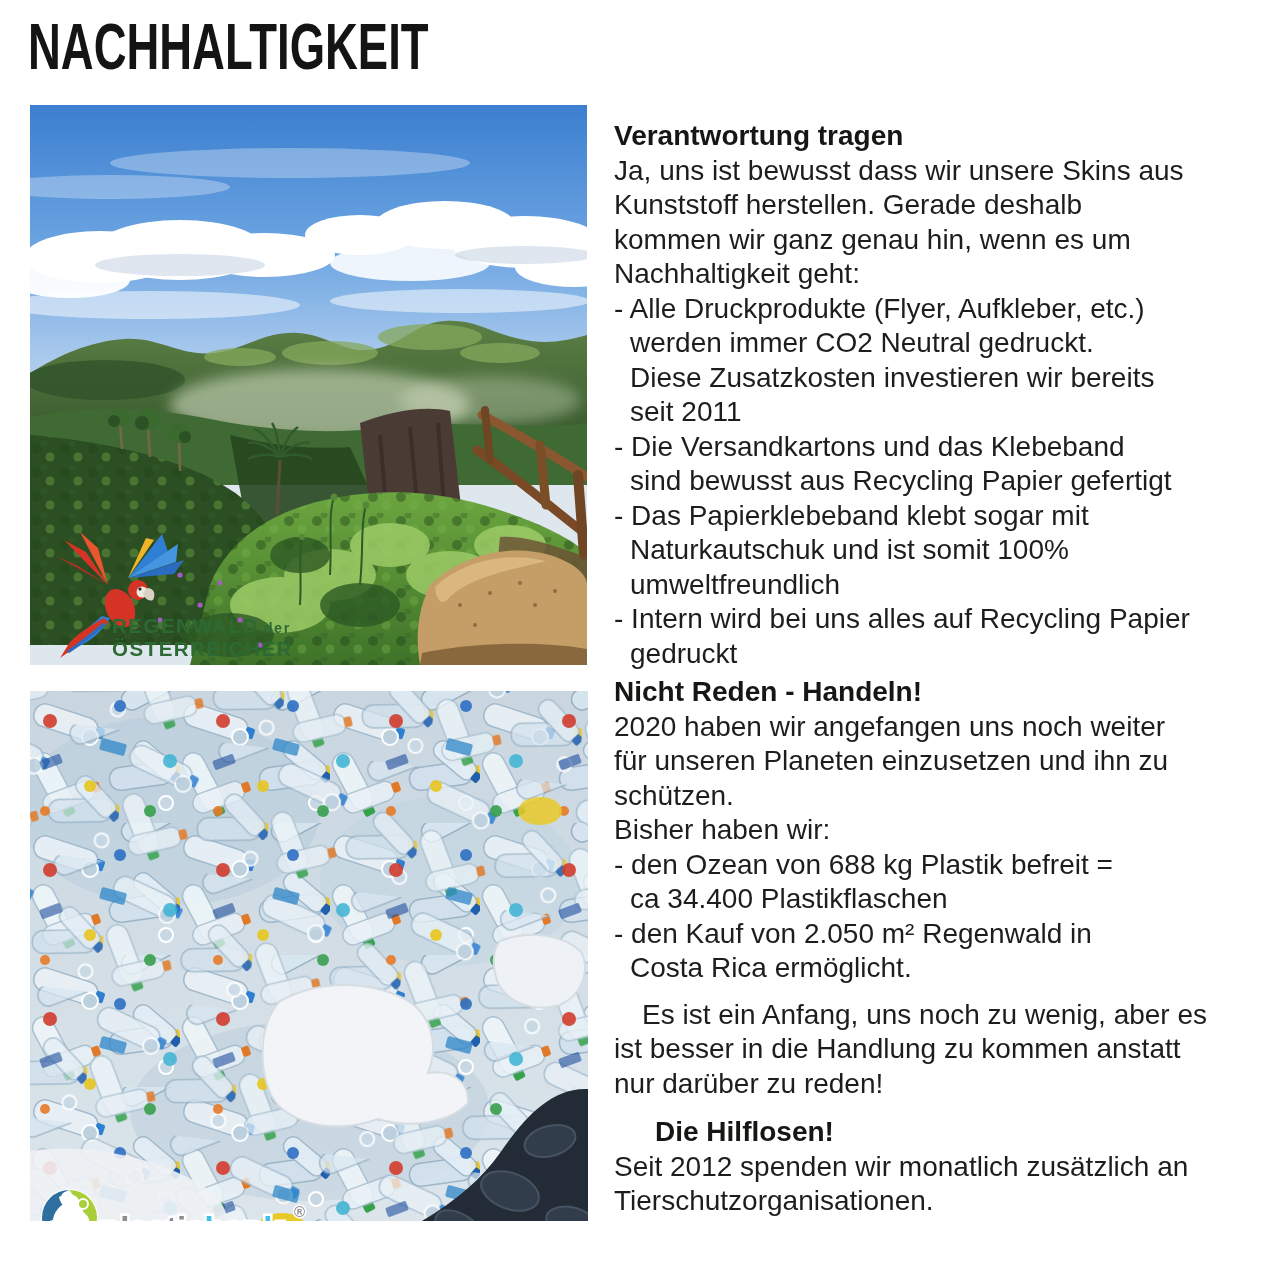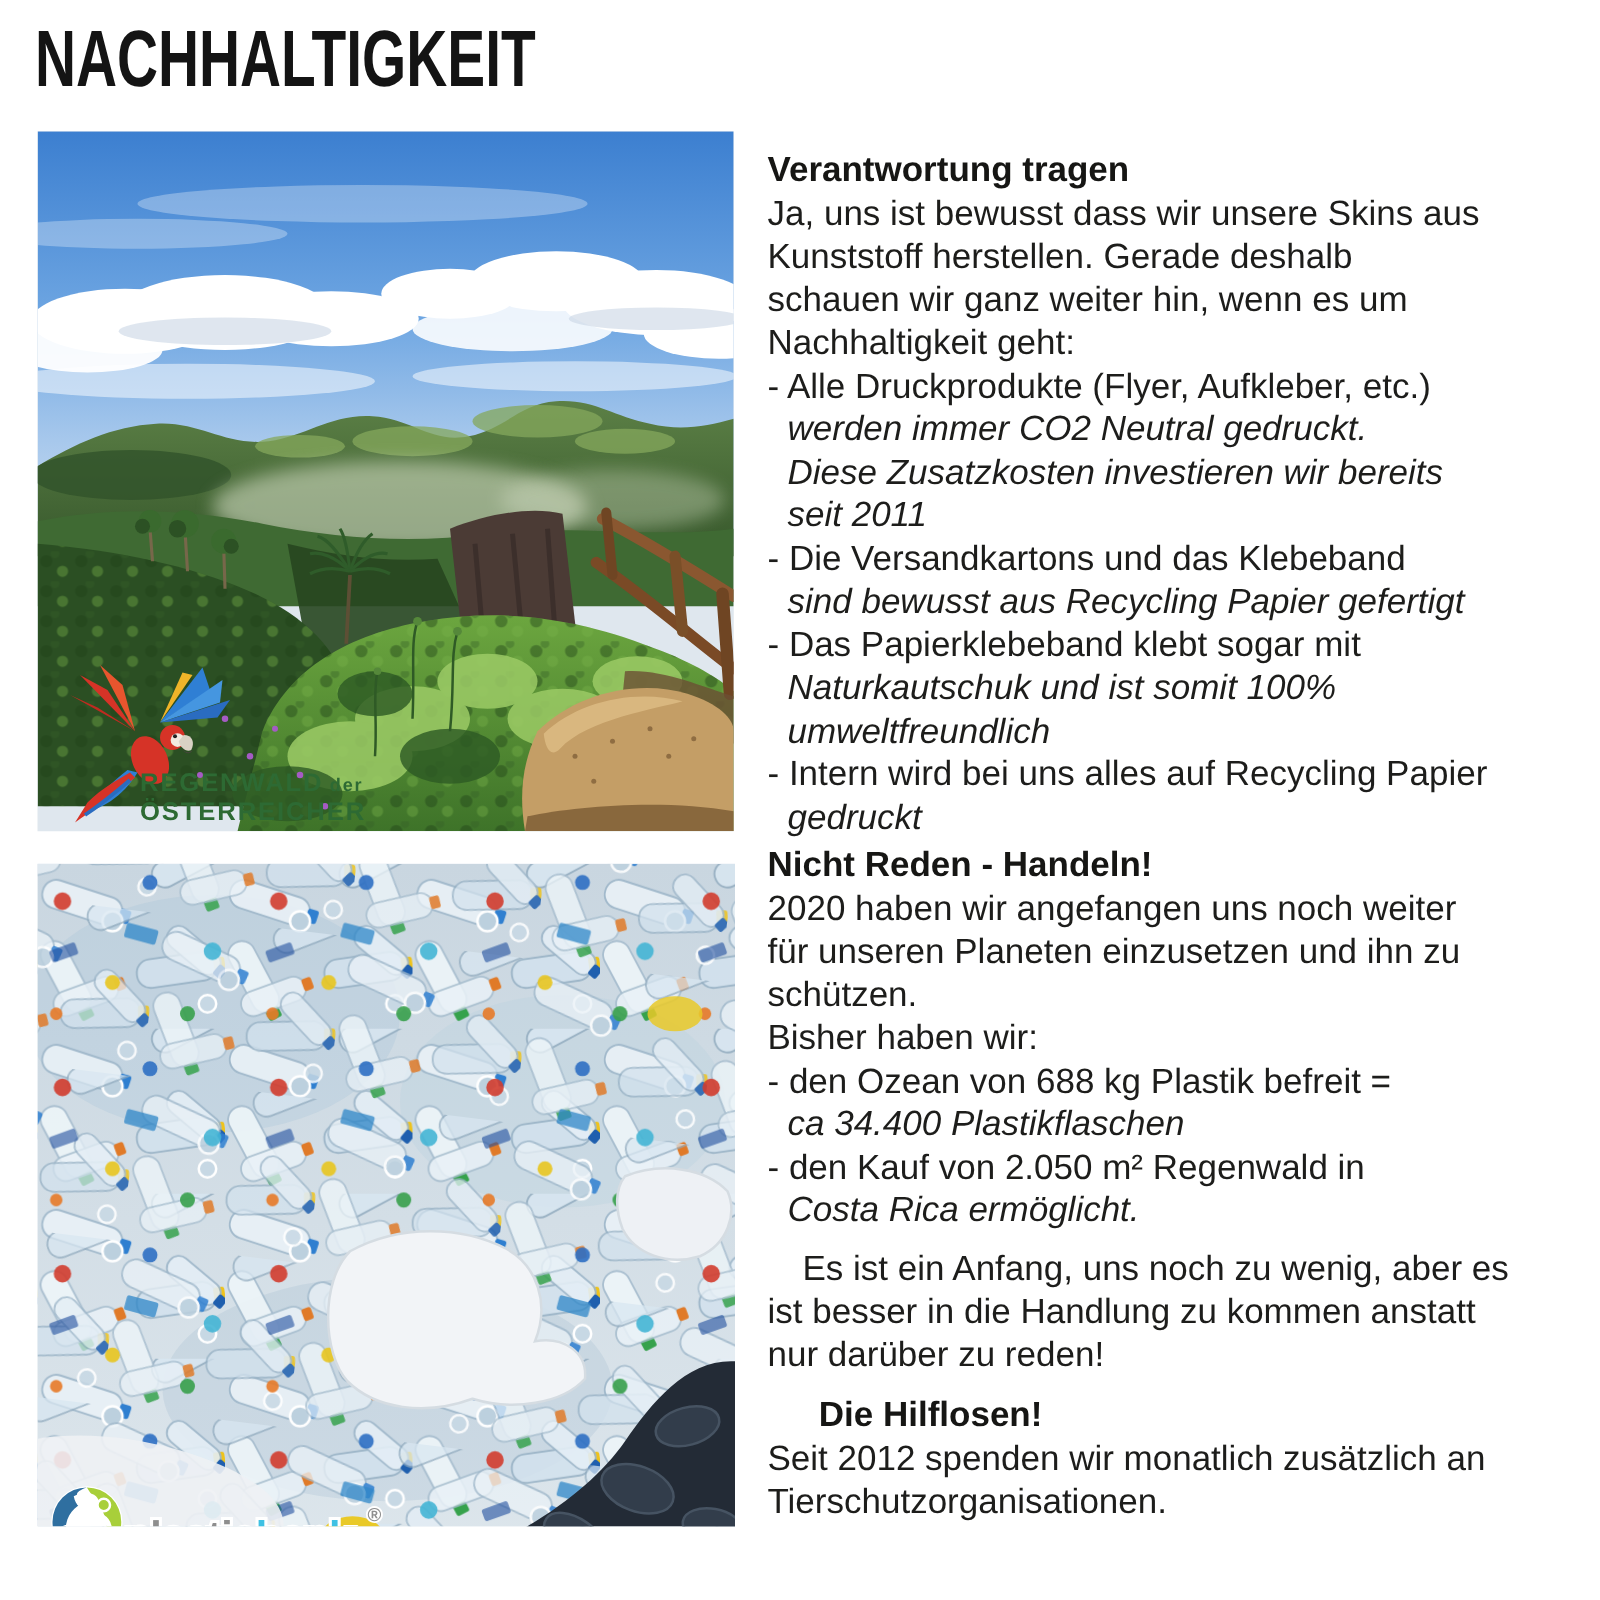--- a/index.html
+++ b/index.html
@@ -15,21 +15,21 @@
   .photo{position:absolute;overflow:hidden;background:#dfe7ee;}
   #img1{left:30px;top:105px;width:557px;height:560px;}
   #img2{left:30px;top:691px;width:558px;height:530px;text-align:right;}
   .photo svg{display:block;}
   .col{
     position:absolute;left:614px;top:119px;width:662px;
     color:#1d1d1b;font-size:28px;line-height:34.5px;
   }
   .h{font-weight:700;color:#161614;white-space:nowrap;}
   .t{white-space:nowrap;}
-  .cont{padding-left:16px;font-style:italic;}
+  .cont{padding-left:16px;}
   .mt20{margin-top:4px;}
   .mt12{margin-top:12px;margin-left:28px;}
   .mt14{margin-top:14px;margin-left:41px;}
 </style>
 </head>
 <body>
 
 <div class="title">NACHHALTIGKEIT</div>
 
 <div class="photo" id="img1">
@@ -310,21 +310,21 @@
     <text x="70" y="549" font-size="33" font-weight="bold" stroke="#ffffff" stroke-width="5" paint-order="stroke"><tspan fill="#8e8e8e">plastic</tspan><tspan fill="#3fc1e3">bank</tspan></text>
     <text x="264" y="526" font-size="15" font-weight="bold" fill="#8e8e8e" stroke="#ffffff" stroke-width="3" paint-order="stroke">®</text>
   </g>
 </svg>
 </div>
 
 <div class="col">
   <div class="h">Verantwortung tragen</div>
   <div class="t">Ja, uns ist bewusst dass wir unsere Skins aus</div>
   <div class="t">Kunststoff herstellen. Gerade deshalb</div>
-  <div class="t">schauen wir ganz weiter hin, wenn es um</div>
+  <div class="t">kommen wir ganz genau hin, wenn es um</div>
   <div class="t">Nachhaltigkeit geht:</div>
   <div class="t">- Alle Druckprodukte (Flyer, Aufkleber, etc.)</div>
   <div class="t cont">werden immer CO2 Neutral gedruckt.</div>
   <div class="t cont">Diese Zusatzkosten investieren wir bereits</div>
   <div class="t cont">seit 2011</div>
   <div class="t">- Die Versandkartons und das Klebeband</div>
   <div class="t cont">sind bewusst aus Recycling Papier gefertigt</div>
   <div class="t">- Das Papierklebeband klebt sogar mit</div>
   <div class="t cont">Naturkautschuk und ist somit 100%</div>
   <div class="t cont">umweltfreundlich</div>

